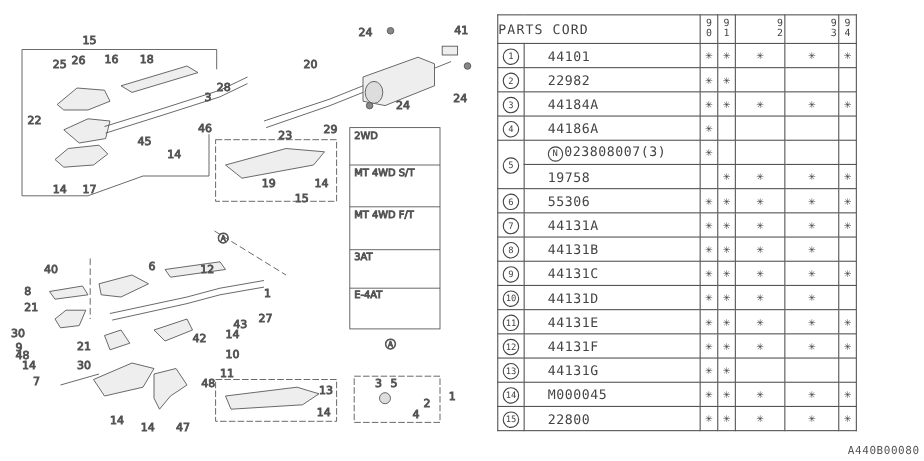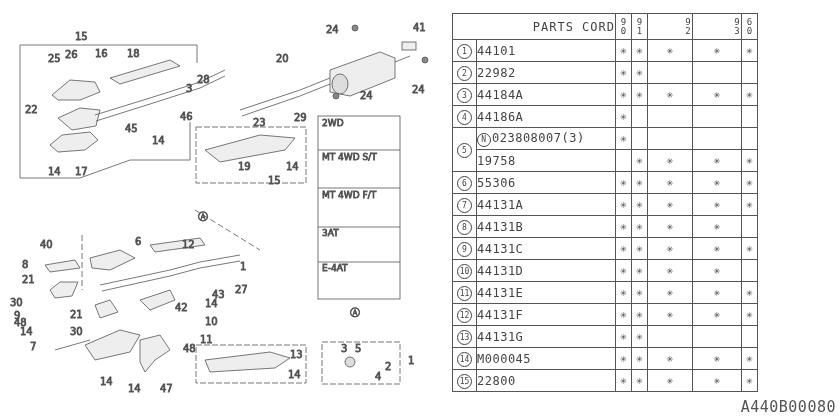--- a/index.html
+++ b/index.html
@@ -4,27 +4,27 @@
 <style>
   html, body { margin:0; padding:0; background:#ffffff; }
   body { width:840px; height:419px; position:relative; overflow:hidden; font-family:"DejaVu Sans Mono", monospace; color:#333; }
   #diagram { position:absolute; left:0; top:0; width:450px; height:419px; }
   #diagram svg { width:450px; height:419px; }
   .lbl { font-family:"DejaVu Sans", sans-serif; font-size:10px; fill:#333; }
   .blbl { font-family:"DejaVu Sans", sans-serif; font-size:9px; fill:#333; }
   #parts { position:absolute; left:452px; top:13px; border-collapse:collapse; font-family:"DejaVu Sans Mono", monospace; font-size:12px; color:#444; }
   #parts td, #parts th { border:1px solid #555; padding:0; height:21px; font-weight:normal; }
   #parts .num { width:23px; text-align:center; }
-  #parts .code { width:138px; text-align:left; padding-left:0; letter-spacing:0.5px; }
-  #parts .hdr { text-align:right; padding-left:14px; letter-spacing:1px; height:25px; }
+  #parts .code { width:138px; text-align:left; padding-left:21px; letter-spacing:0.5px; }
+  #parts .hdr { text-align:left; padding-left:0; letter-spacing:1px; height:25px; }
   #parts .yr { width:15px; text-align:center; font-size:9px; line-height:9px; }
   #parts .mk { width:15px; text-align:center; font-size:11px; }
   .circ { display:inline-block; width:13px; height:13px; border:1px solid #444; border-radius:50%; font-size:8px; line-height:13px; text-align:center; }
   .ncirc { display:inline-block; width:12px; height:12px; border:1px solid #444; border-radius:50%; font-size:8px; line-height:12px; text-align:center; margin-right:1px; }
-  #ref { position:absolute; right:4px; bottom:3px; font-family:"DejaVu Sans Mono", monospace; font-size:15px; color:#555; letter-spacing:0.5px; }
+  #ref { position:absolute; right:4px; bottom:3px; font-family:"DejaVu Sans Mono", monospace; font-size:10px; color:#555; letter-spacing:0.5px; }
 </style>
 </head>
 <body>
 
 <div id="diagram">
 <svg viewBox="0 0 450 419" xmlns="http://www.w3.org/2000/svg" fill="none" stroke="#555" stroke-width="0.8">
 
   <path d="M20 178 L20 45 L197 45 L197 63"></path>
   <path d="M20 178 L80 178 L130 160 L190 160 L190 122"></path>
 
@@ -143,21 +143,21 @@
 </div>
 
 <table id="parts">
   <thead>
     <tr>
       <th class="code hdr" colspan="2">PARTS CORD</th>
       <th class="yr"><span style="display:inline-block;width:8px;word-break:break-all;">90</span></th>
       <th class="yr"><span style="display:inline-block;width:8px;word-break:break-all;">91</span></th>
       <th class="yr"><span style="display:inline-block;width:8px;word-break:break-all;margin-left:36px;">92</span></th>
       <th class="yr"><span style="display:inline-block;width:8px;word-break:break-all;margin-left:40px;">93</span></th>
-      <th class="yr"><span style="display:inline-block;width:8px;word-break:break-all;">60</span></th>
+      <th class="yr"><span style="display:inline-block;width:8px;word-break:break-all;">94</span></th>
     </tr>
   </thead>
   <tbody id="parts-body">
       <tr>
         <td class="num"><span class="circ">1</span></td>
         <td class="code"><span>44101</span></td>
         <td class="mk">✳</td>
         <td class="mk">✳</td>
         <td class="mk">✳</td>
         <td class="mk">✳</td>

